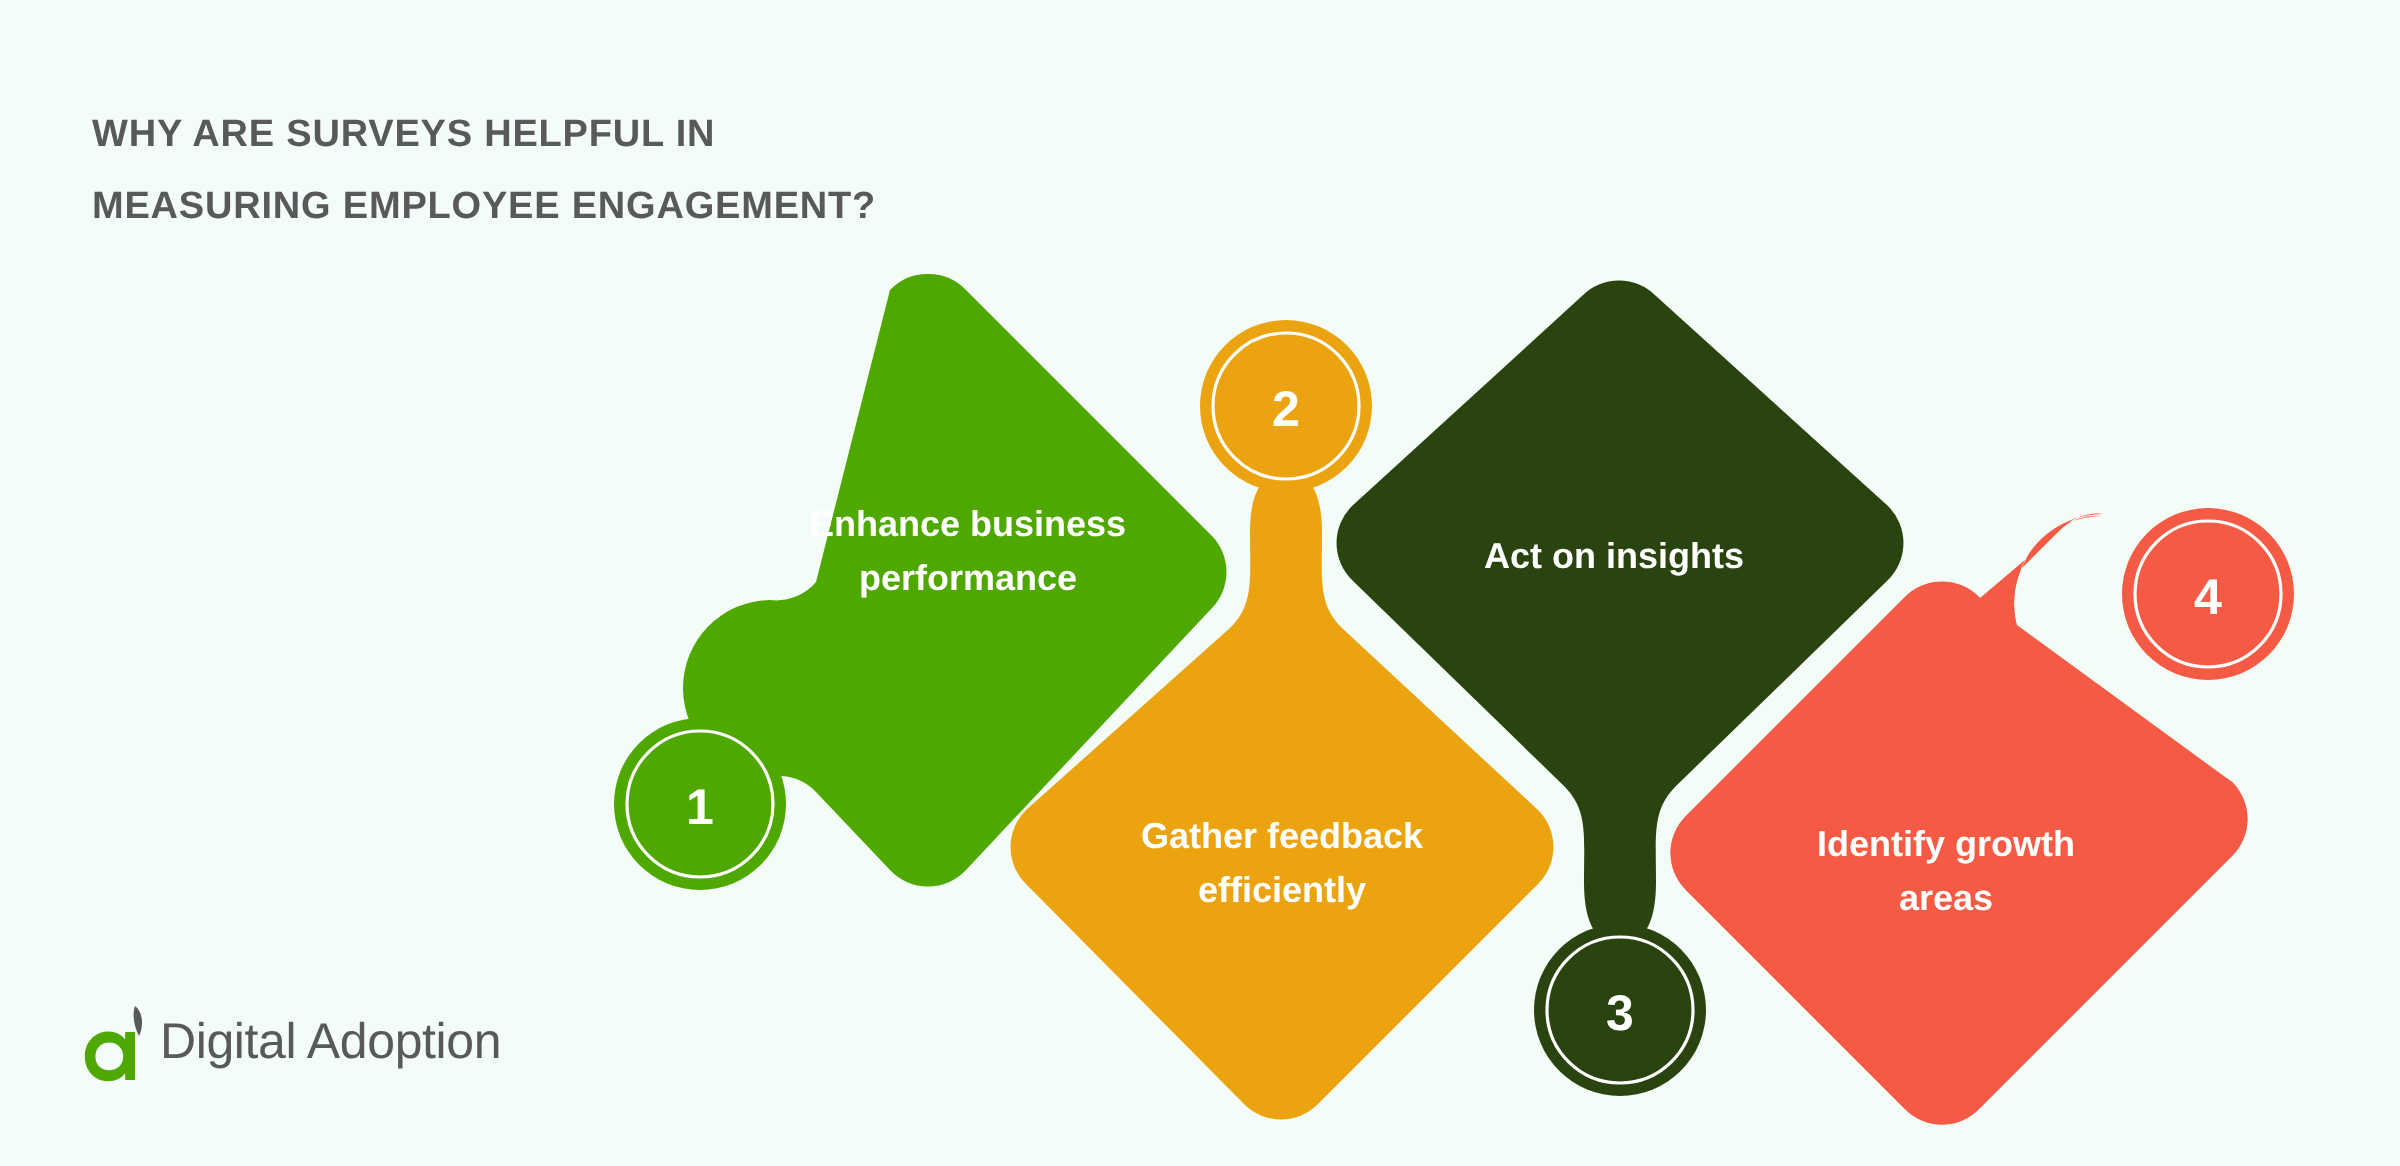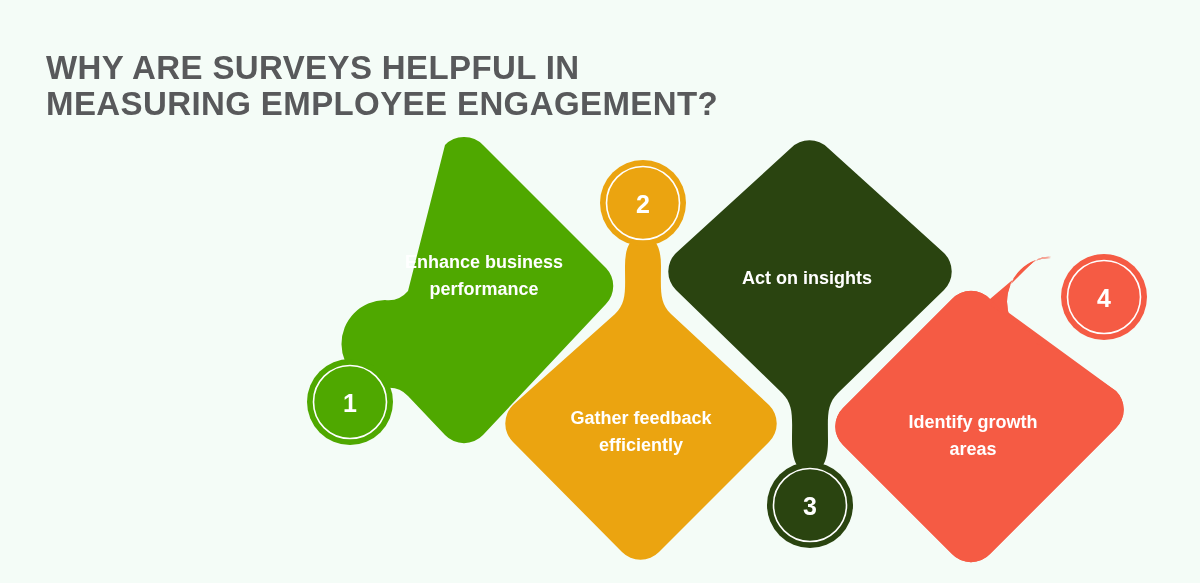--- a/index.html
+++ b/index.html
@@ -20,21 +20,21 @@
     height: 583px;
   }
 
   
   .title {
     position: absolute;
     left: 46px;
     top: 50px;
     width: 720px;
     color: #58595b;
-    font-size: 33px;
+    font-size: 19px;
     font-weight: bold;
     line-height: 36px;
     letter-spacing: 0.4px;
     text-transform: uppercase;
     white-space: pre-line;
   }
 
   
   #diagram {
     position: absolute;
@@ -184,14 +184,25 @@
                L 952 299
                a 26 26 0 0 1 19 -8 Z"></path>
       <circle cx="1104" cy="297" r="43" fill="#f55b44"></circle>
       <circle cx="1104" cy="297" r="36.5" fill="none" stroke="#ffffff" stroke-width="1.6"></circle>
       <text class="step-num" x="1104" y="307">4</text>
       <text class="step-label" x="973" y="428">Identify growth</text>
       <text class="step-label" x="973" y="455">areas</text>
     </g>
   </svg>
 
+  <div class="logo">
+    <svg class="logo-mark" viewBox="0 0 34 44">
+      <path d="M25.5 3 C29.5 6 30 13 27.5 18 C25 13.5 24 7 25.5 3 Z" fill="#58595b"></path>
+      <path d="M25.5 16 L25.5 40 L20.6 40 L20.6 36.6 C18.6 39.2 15.6 40.6 12.2 40.6
+               C5.4 40.6 0.4 35.2 0.4 28.2 C0.4 21.2 5.4 15.8 12.2 15.8
+               C15.6 15.8 18.6 17.2 20.6 19.8 L20.6 16 Z
+               M12.6 21.3 C8.5 21.3 5.7 24.2 5.7 28.2 C5.7 32.2 8.5 35.1 12.6 35.1
+               C16.7 35.1 19.6 32.2 19.6 28.2 C19.6 24.2 16.7 21.3 12.6 21.3 Z" fill="#4fa800"></path>
+    </svg>
+    <span class="logo-text">Digital Adoption</span>
+  </div>
 
 </div>
 
 </body></html>

